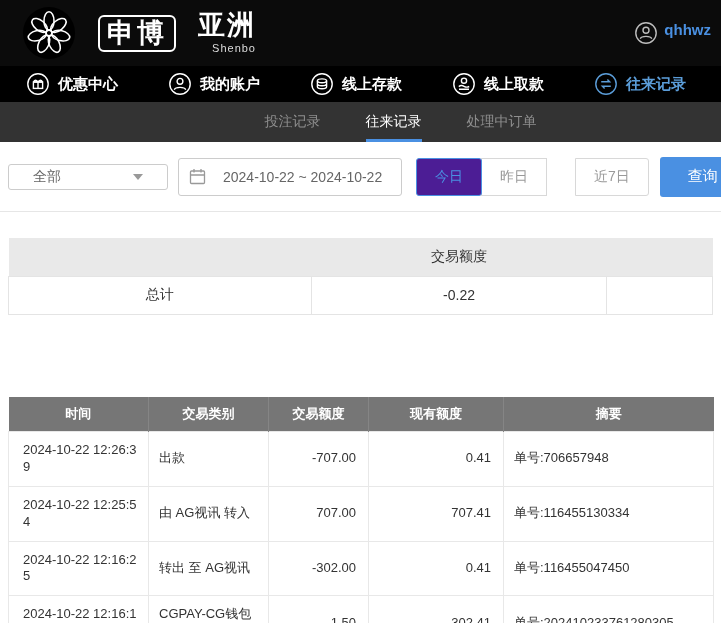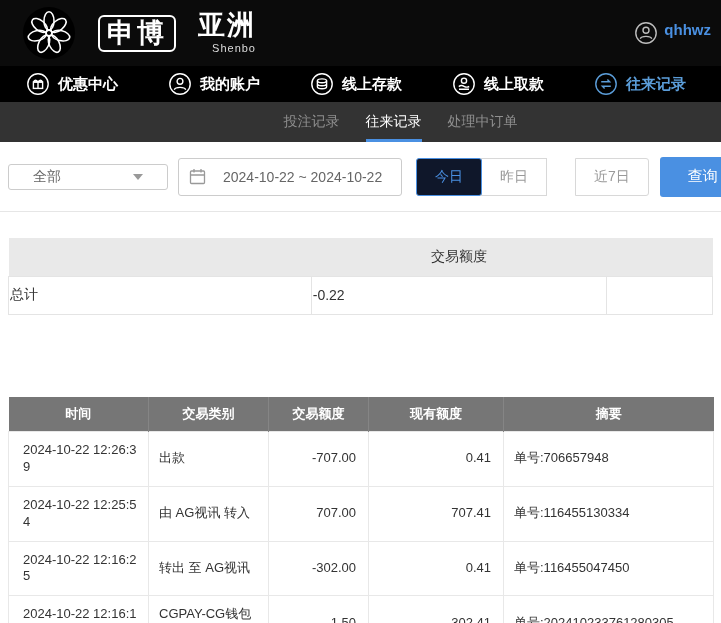--- a/index.html
+++ b/index.html
@@ -21,42 +21,42 @@
   .topbar-user { margin-left:auto; display:flex; gap:6px; white-space:nowrap;font-weight:bold; }
   .username { color:#4a90e2; font-size:15px; }
 
   
   .mainnav { height:36px; background:#000; display:flex; align-items:center; padding-left:26px; overflow:hidden; white-space:nowrap; }
   .nav-item { display:flex; align-items:center; gap:8px; color:#fff; font-size:15px; font-weight:bold; margin-right:50px; cursor:pointer; flex:none; }
   .nav-item.active { color:#5b9dd9; }
   .nav-icon { width:24px; height:24px; display:block; }
 
   
-  .subnav { height:40px; background:#333; display:flex; align-items:stretch; justify-content:center; gap:26px; padding-left:80px; }
+  .subnav { height:40px; background:#333; display:flex; align-items:stretch; justify-content:center; gap:45px; padding-left:80px; }
   .subtab { display:flex; align-items:center; color:#8f8f8f; font-size:14px; position:relative; cursor:pointer; }
   .subtab.active { color:#fff; }
   .subtab.active::after { content:""; position:absolute; left:0; right:0; bottom:0; height:3px; background:#4a90e2; }
 
   
   .filters { height:70px; display:flex; align-items:center; padding-left:8px; border-bottom:1px solid #e6e6e6; }
   .select-box { width:160px; height:26px; border:1px solid #ccc; border-radius:3px; display:flex; align-items:center; justify-content:space-between; padding:0 24px; color:#666; font-size:14px; background:#fff; cursor:pointer; flex:none; }
   .caret { width:0; height:0; border-left:5px solid transparent; border-right:5px solid transparent; border-top:6px solid #999; }
   .date-box { width:224px; height:38px; border:1px solid #ccc; border-radius:3px; margin-left:10px; display:flex; align-items:center; gap:17px; padding:0 10px; color:#666; font-size:14px; cursor:pointer; flex:none; }
   .quick-group { display:flex; margin-left:14px; flex:none; }
   .quick-btn { height:38px; padding:0 18px; border:1px solid #d8d8d8; background:#fff; color:#999; font-size:14px; display:flex; align-items:center; justify-content:center; margin-left:-1px; cursor:pointer; }
   .quick-btn:first-child { margin-left:0; border-radius:3px 0 0 3px; }
   .quick-btn:last-child { border-radius:0 3px 3px 0;margin-left:28px; }
-  .quick-btn.active { border:1px solid #4a90e2; color:#4a90e2; border-radius:3px; z-index:1; background:#0f172a; }
+  .quick-btn.active { border:1px solid #4a90e2; color:#4a90e2; border-radius:3px; z-index:1; background:#4c1d95; }
   .query-btn { margin-left:11px; height:40px; width:86px; background:#4a90e2; color:#fff; font-size:15px; border:none; border-radius:3px; display:flex; align-items:center; justify-content:center; cursor:pointer; flex:none; }
 
   
   .summary { margin:26px 8px 0; }
   .summary-table { width:100%; border-collapse:collapse; color:#333; }
   .summary-table th { background:#e9e9e9; height:38px; font-weight:normal; font-size:14px; color:#333; border:none; }
-  .summary-table td { height:38px; font-size:14px; border:1px solid #e4e4e4; background:#fff; }
+  .summary-table td { height:38px; text-align:center; font-size:14px; border:1px solid #e4e4e4; background:#fff; }
 
   
   .records { margin:82px 8px 0; }
   .records-table { width:100%; border-collapse:collapse; table-layout:fixed; font-size:13px; color:#333; }
   .records-table thead th { background:#767676; color:#fff; height:35px; font-weight:bold; font-size:13px; border-right:1px solid #858585; }
   .records-table thead th:last-child { border-right:none; }
   .records-table tbody td { border:1px solid #e8e8e8; padding:10px; line-height:1.3; vertical-align:middle; background:#fff; word-break:break-all; }
   .records-table tbody td.c0 { padding-left:14px; }
   .records-table tbody td.c2, .records-table tbody td.c3 { text-align:right; padding-right:12px; }
   .records-table tbody td.c4 { padding-left:10px; }

